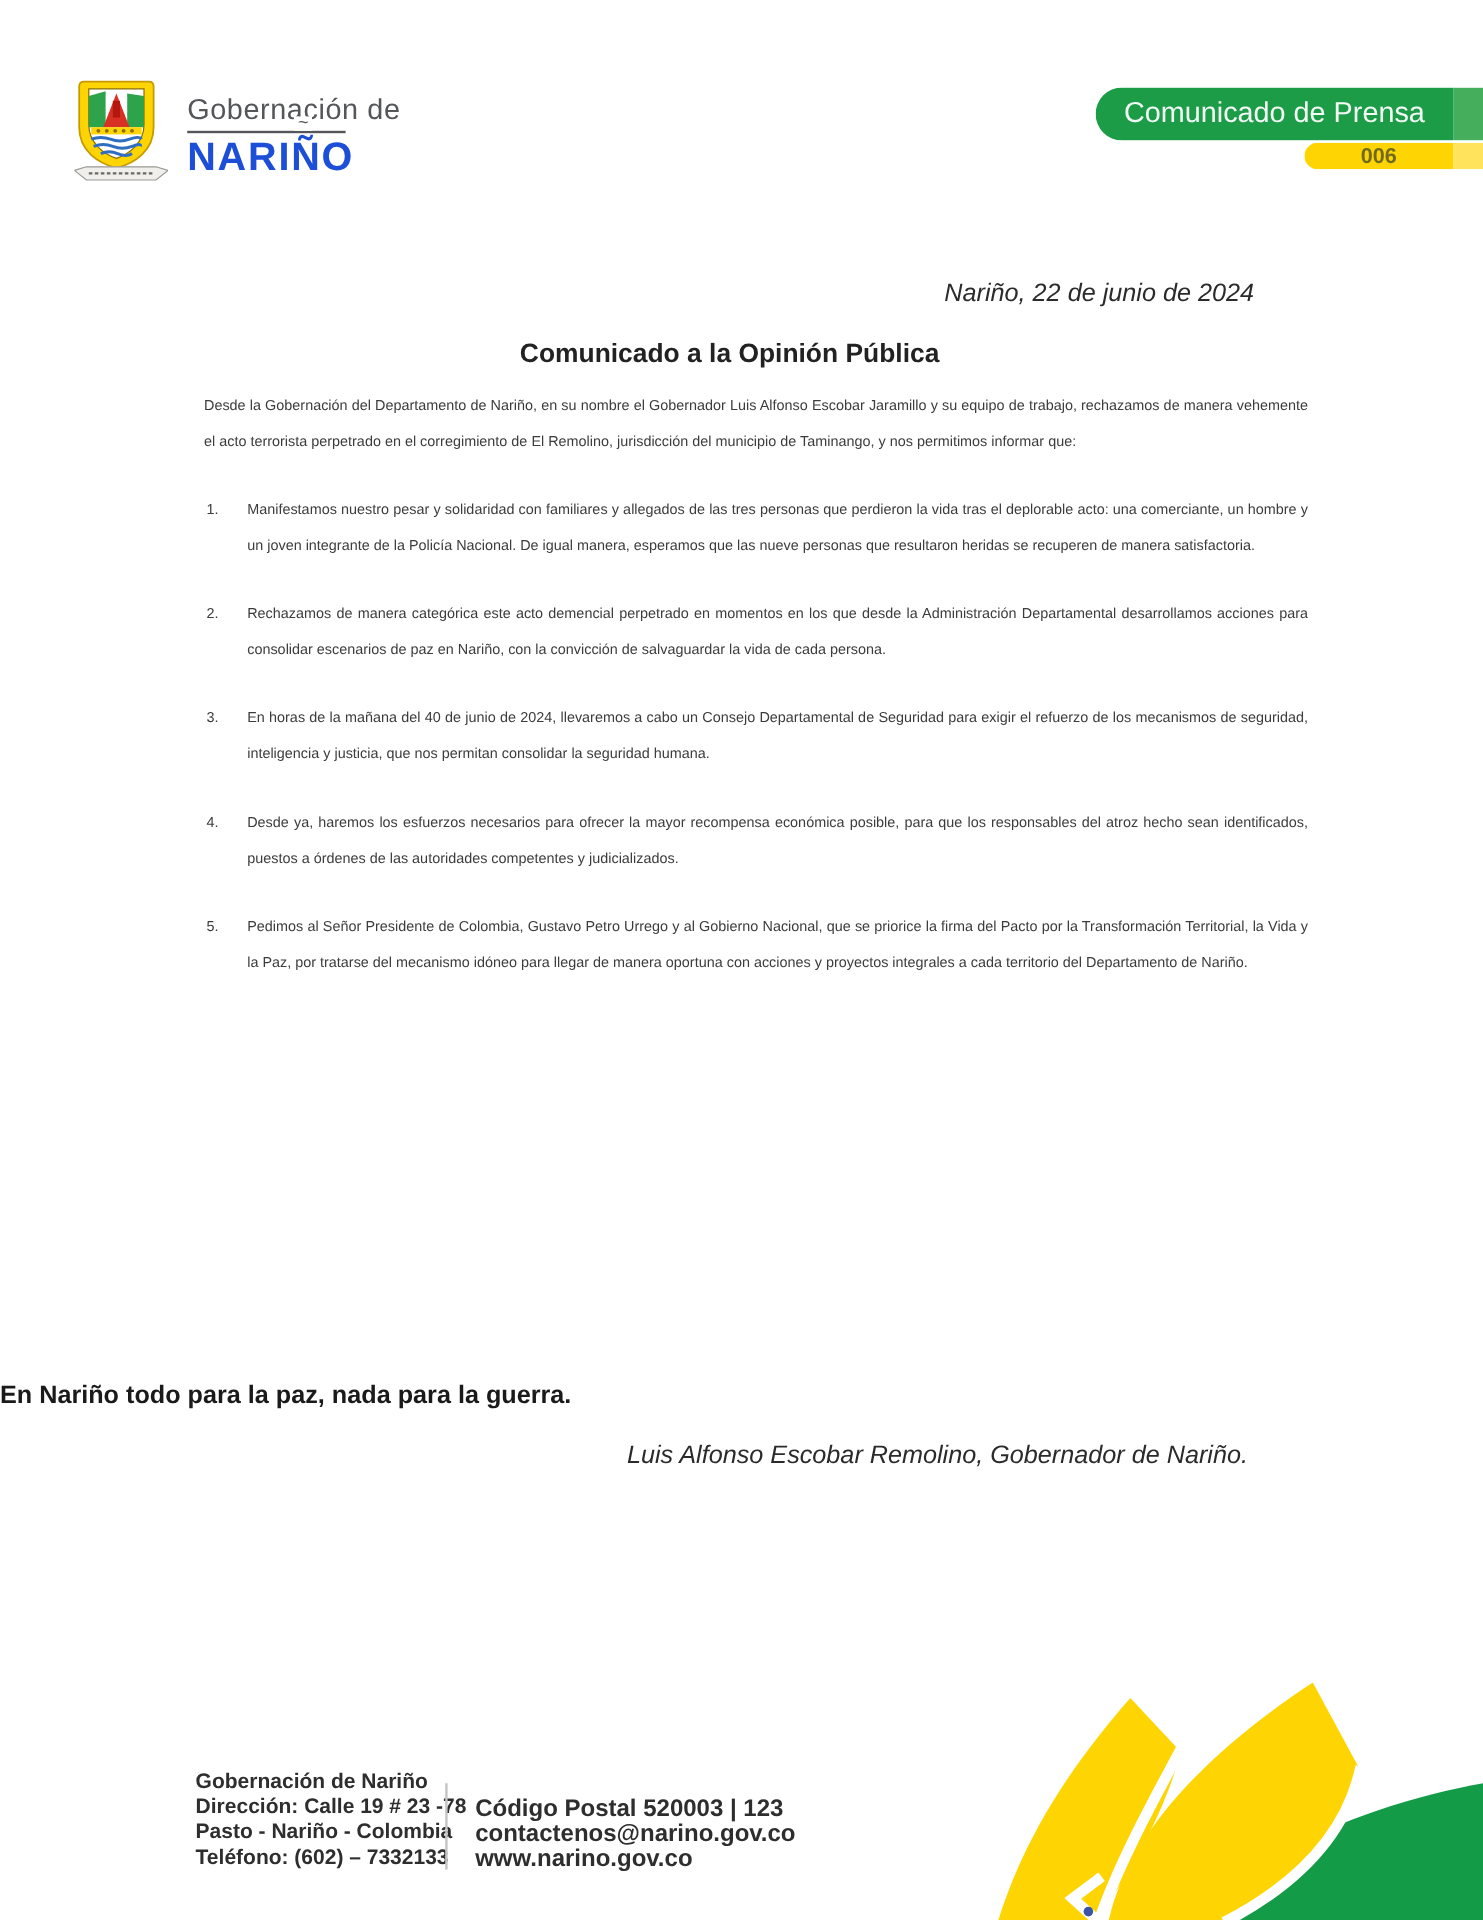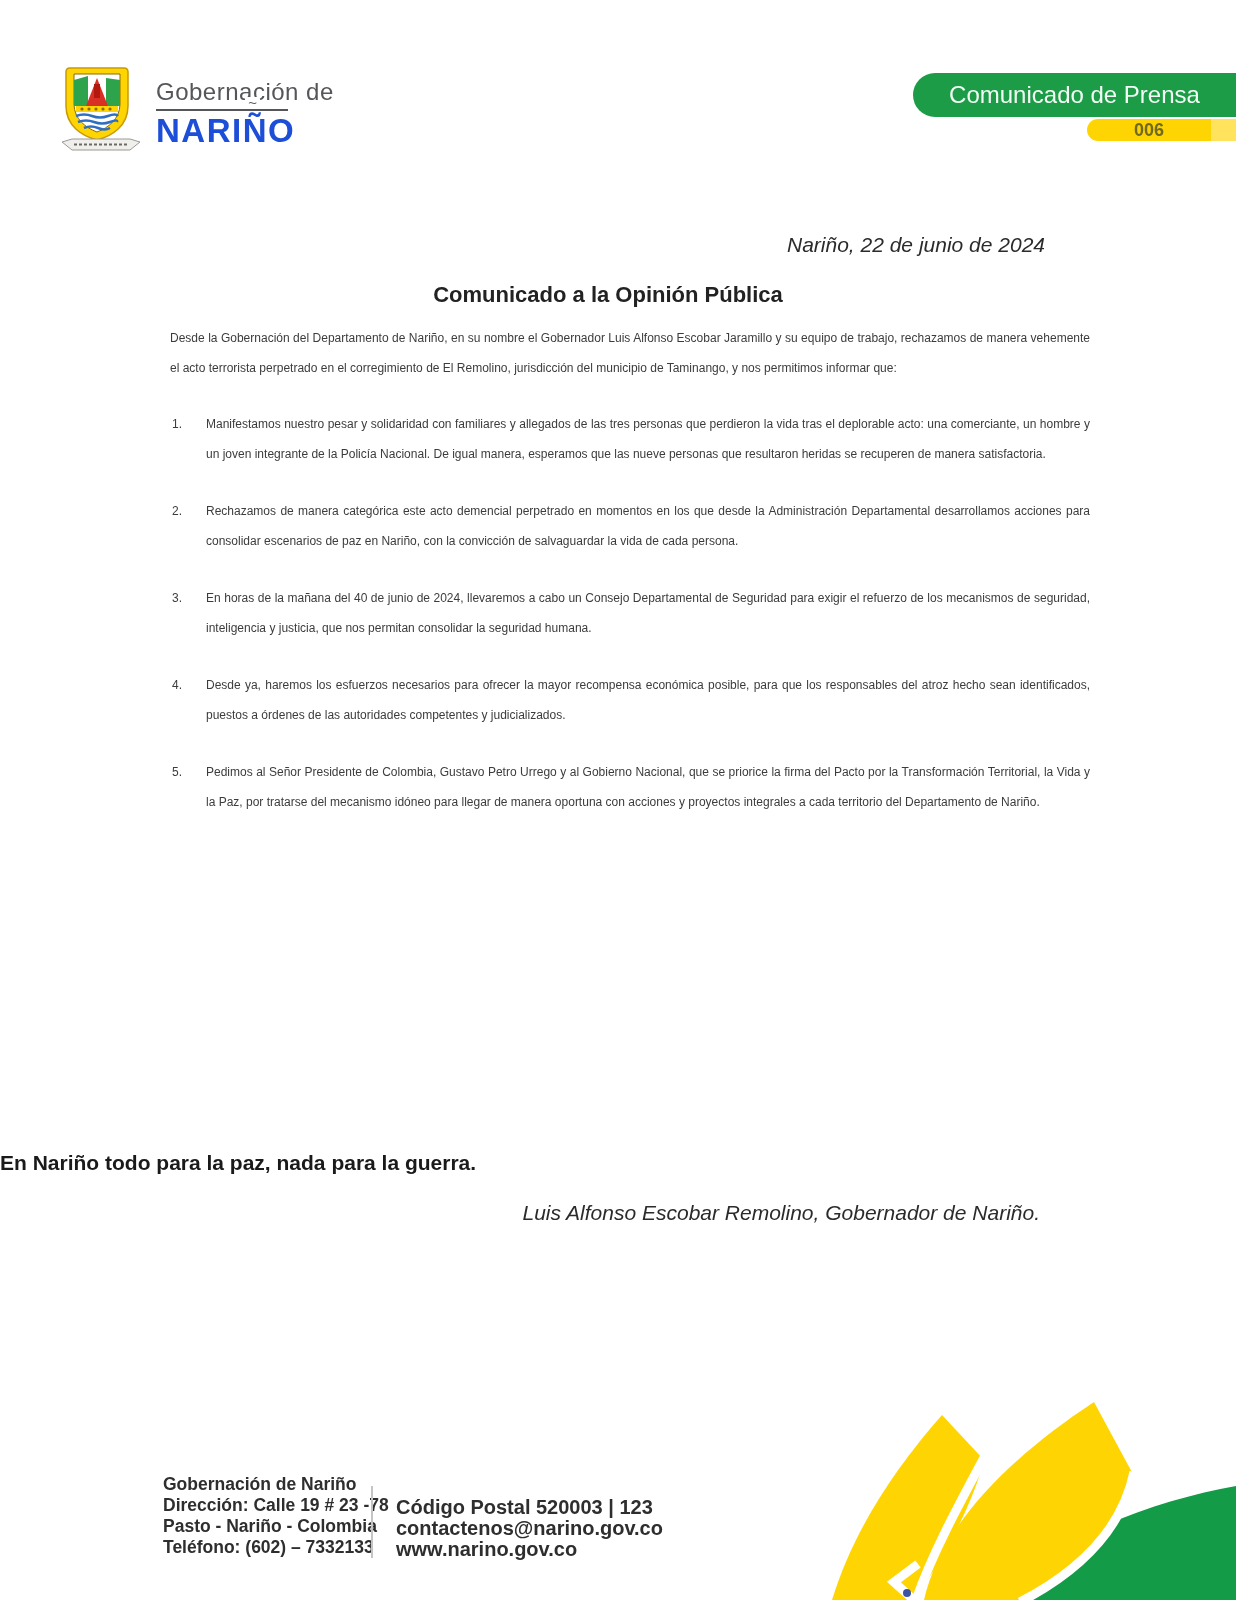--- a/index.html
+++ b/index.html
@@ -20,21 +20,21 @@
   .logo-shield-wrap { width: 78px; text-align: center; }
   .logo-text { margin-left: 16px; padding-top: 12px; }
   .logo-line1 { font-size: 24px; color: #55565a; letter-spacing: 0.5px; }
   .logo-divider { position: relative; height: 2px; background: #55565a; margin: 3px 0 1px 0; width: 132px; }
   .logo-divider .tilde { position: absolute; right: 28px; top: -12px; background:#fff; padding: 0 3px; color:#55565a; font-size: 15px; line-height: 12px; }
   .logo-line2 { font-size: 33px; font-weight: bold; color: #1d4ed8; letter-spacing: 1.5px; }
 
   
   .badge-green {
     position: absolute; left: 913px; right: 0; top: 73px; height: 44px;
-    display: flex; border-radius: 22px 0 0 22px; overflow: hidden; flex-direction: column;
+    display: flex; border-radius: 22px 0 0 22px; overflow: hidden;
   }
   .badge-green .main { flex: 1; background: #1d9c48; color: #f3fbf5; font-size: 24px;
     display: flex; align-items: center; justify-content: center; }
   .badge-green .cap { width: 25px; background: #45ae5c; }
   .badge-yellow {
     position: absolute; left: 1087px; right: 0; top: 119px; height: 22px;
     display: flex; border-radius: 13px 0 0 13px; overflow: hidden;
   }
   .badge-yellow .main { flex: 1; background: #ffd403; color: #6f6a1f; font-size: 18px; font-weight: bold;
     display: flex; align-items: center; justify-content: center; }

